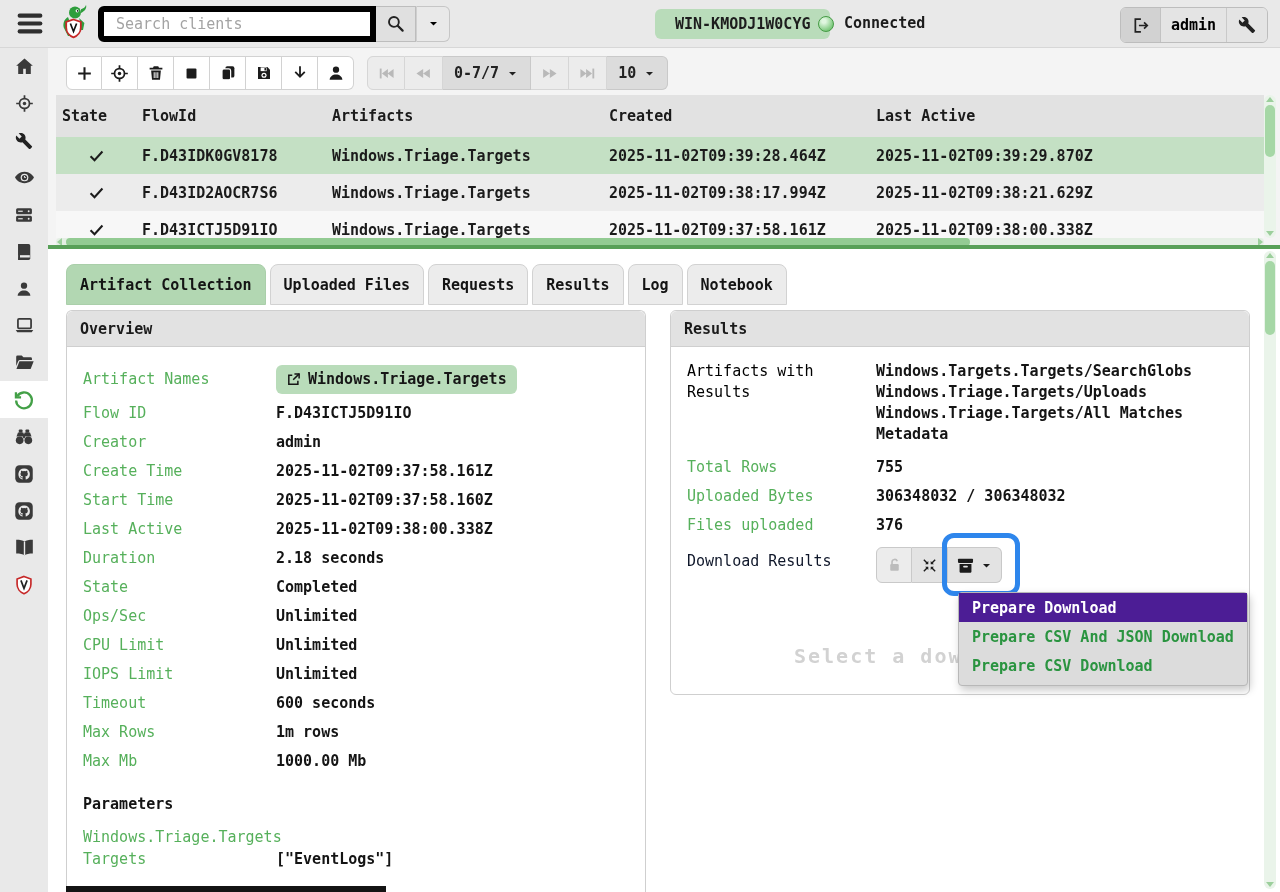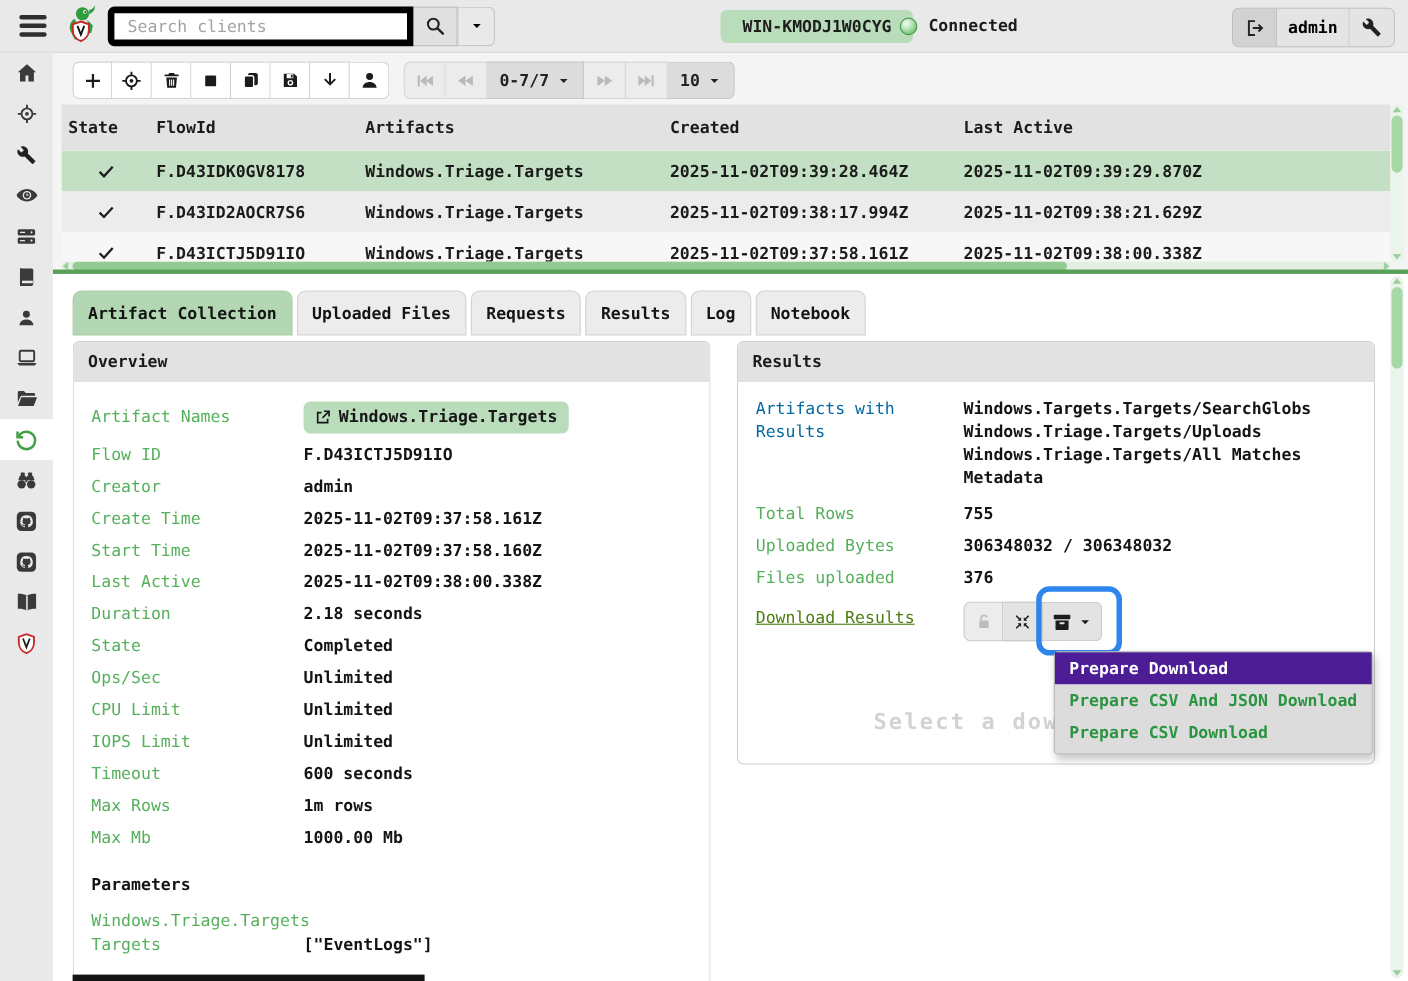--- a/index.html
+++ b/index.html
@@ -90,27 +90,27 @@
 .kv .v { color:#141414; font-weight:700; white-space:nowrap; }
 .badge-row { display:grid; grid-template-columns:193px 1fr; align-items:center; height:36px; margin-bottom:2px; }
 .art-badge { display:inline-flex; align-items:center; gap:7px; background:#b9dcba; border:none; border-radius:6px; height:29px; padding:0 10px; font-weight:700; font-size:15px; color:#161616; justify-self:start; }
 .params-head { margin-top:14px; font-weight:700; line-height:29px; color:#141414; }
 .param-art { color:#56b05b; line-height:22px; margin-top:7px; }
 .kv-tight { display:grid; grid-template-columns:193px 1fr; line-height:22px; }
 .kv-tight .k { color:#56b05b; }
 .kv-tight .v { color:#141414; font-weight:700; }
 
 .rkv { display:grid; grid-template-columns:189px 1fr; line-height:21px; margin-bottom:8px; }
-.rkv .k { color:#0369a1; }
+.rkv .k { color:#000000; }
 .rkv .v div { color:#141414; font-weight:700; }
 .rrow { display:grid; grid-template-columns:189px 1fr; line-height:29px; }
 .rrow .k { color:#56b05b; }
 .rrow .v { color:#141414; font-weight:700; }
 .dl-row { display:grid; grid-template-columns:189px 1fr; margin-top:3px; }
-.dl-row .k { color:#4d7c0f; line-height:36px;text-decoration:underline; }
+.dl-row .k { color:#0f172a; line-height:36px; }
 .dl-cell { position:relative; height:48px; }
 .dl-group { position:absolute; left:0; top:4px; display:flex; }
 .dlbtn { height:36px; border:1px solid #c9c9c9; border-left:none; display:flex; align-items:center; justify-content:center; }
 .dlbtn.lock { width:36px; background:#ececec; color:#bcbcbc; border-left:1px solid #c9c9c9; border-radius:6px 0 0 6px; }
 .dlbtn.compress { width:36px; background:#e3e3e3; color:#1c1c1c; }
 .dlbtn.archive { width:54px; background:#e3e3e3; color:#1c1c1c; border-radius:0 6px 6px 0; gap:5px; }
 .focus-ring { position:absolute; left:66px; top:-10px; width:78px; height:63px; border:5px solid #2e86ec; border-radius:12px; pointer-events:none; z-index:12; }
 
 .watermark { position:absolute; left:746px; top:396px; font-size:20px; letter-spacing:2px; font-weight:700; color:#d2d2d2; z-index:3; white-space:nowrap; }
 .menu { position:absolute; left:910px; top:344px; width:290px; background:#dcdcdc; border:1px solid #b8b8b8; border-radius:4px; box-shadow:2px 4px 8px rgba(0,0,0,.22); padding-bottom:5px; z-index:15; }

